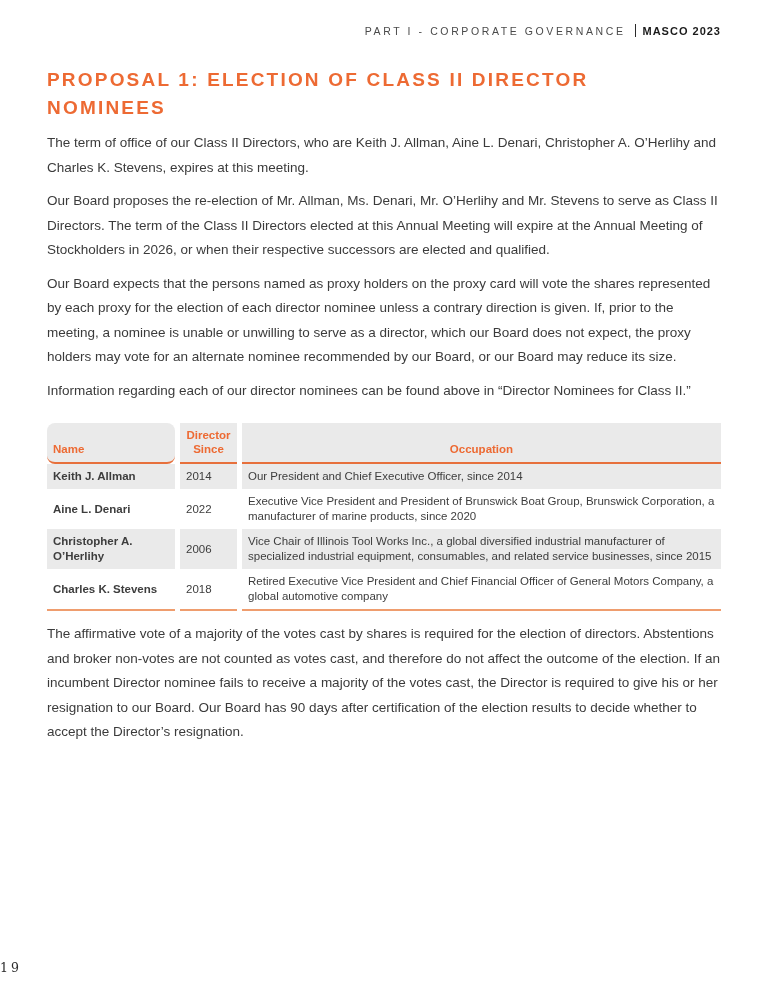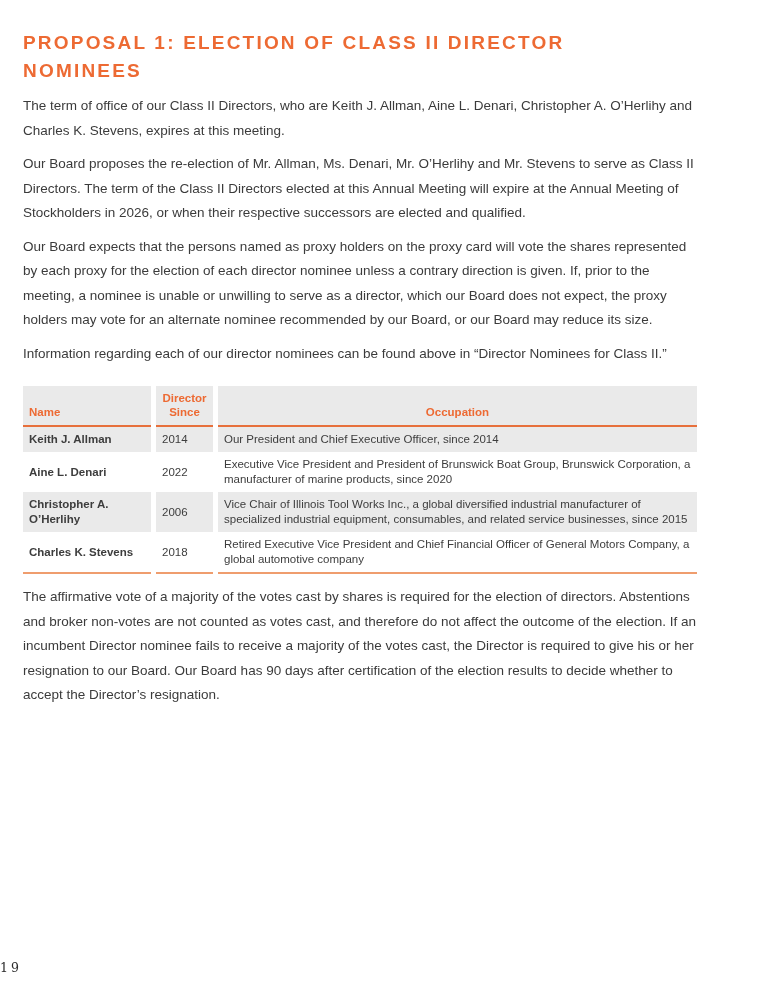--- a/index.html
+++ b/index.html
@@ -11,21 +11,21 @@
   *{margin:0;padding:0;box-sizing:border-box;}
   html,body{background:#fff;}
   body{font-family:"Liberation Sans", sans-serif;}
   .page{
     position:relative;
     width:768px;height:1000px;
     margin:0 auto;
     background:#fff;
     overflow:hidden;
   }
-  .content{padding:0 23px;}
+  .content{padding:0 47px;}
 
   
   .running-header{
     display:flex;justify-content:flex-end;align-items:center;
     padding:24px 47px 0 47px;
   }
   .rh-section{
     font-size:10.5px;color:#4a4a4a;letter-spacing:2.6px;
     font-weight:400;
   }
@@ -70,21 +70,21 @@
   table.nominees th{
     background:var(--row-gray);
     color:var(--accent);
     font-size:11.5px;line-height:14px;
     font-weight:bold;
     vertical-align:bottom;
     padding:5px 6px 6px 6px;
     height:35px;
     border-bottom:2px solid #E7703C;
   }
-  th.h-name{text-align:left;}
+  th.h-name{text-align:left;border-radius:8px;}
   th.h-since{text-align:center;padding-left:2px;padding-right:2px;}
   th.h-occupation{text-align:center;}
   table.nominees td{
     font-size:11.5px;line-height:15px;
     color:#3d3d3d;
     vertical-align:middle;
     padding:5px 6px;
   }
   td.cell-name{font-weight:bold;color:#222;font-size:12px;}
   td.cell-since{text-align:left;font-size:12.5px;color:#333;}
@@ -105,20 +105,25 @@
     text-align:left;
     font-family:"DejaVu Serif", serif;
     font-size:12.5px;color:#2b2b2b;letter-spacing:3px;
   }
 </style>
 </head>
 <body>
 
 <div class="page">
 
+  <div class="running-header">
+    <span class="rh-section">PART I - CORPORATE GOVERNANCE</span>
+    <span class="rh-divider"></span>
+    <span class="rh-brand">MASCO 2023</span>
+  </div>
 
   <div class="content">
 
     <h1 class="proposal-title">PROPOSAL 1: ELECTION OF CLASS II DIRECTOR NOMINEES</h1>
 
     <p class="body-para">The term of office of our Class II Directors, who are Keith J. Allman, Aine L. Denari, Christopher A. O’Herlihy and Charles K. Stevens, expires at this meeting.</p>
 
     <p class="body-para">Our Board proposes the re-election of Mr. Allman, Ms. Denari, Mr. O’Herlihy and Mr. Stevens to serve as Class II Directors. The term of the Class II Directors elected at this Annual Meeting will expire at the Annual Meeting of Stockholders in 2026, or when their respective successors are elected and qualified.</p>
 
     <p class="body-para">Our Board expects that the persons named as proxy holders on the proxy card will vote the shares represented by each proxy for the election of each director nominee unless a contrary direction is given. If, prior to the meeting, a nominee is unable or unwilling to serve as a director, which our Board does not expect, the proxy holders may vote for an alternate nominee recommended by our Board, or our Board may reduce its size.</p>

